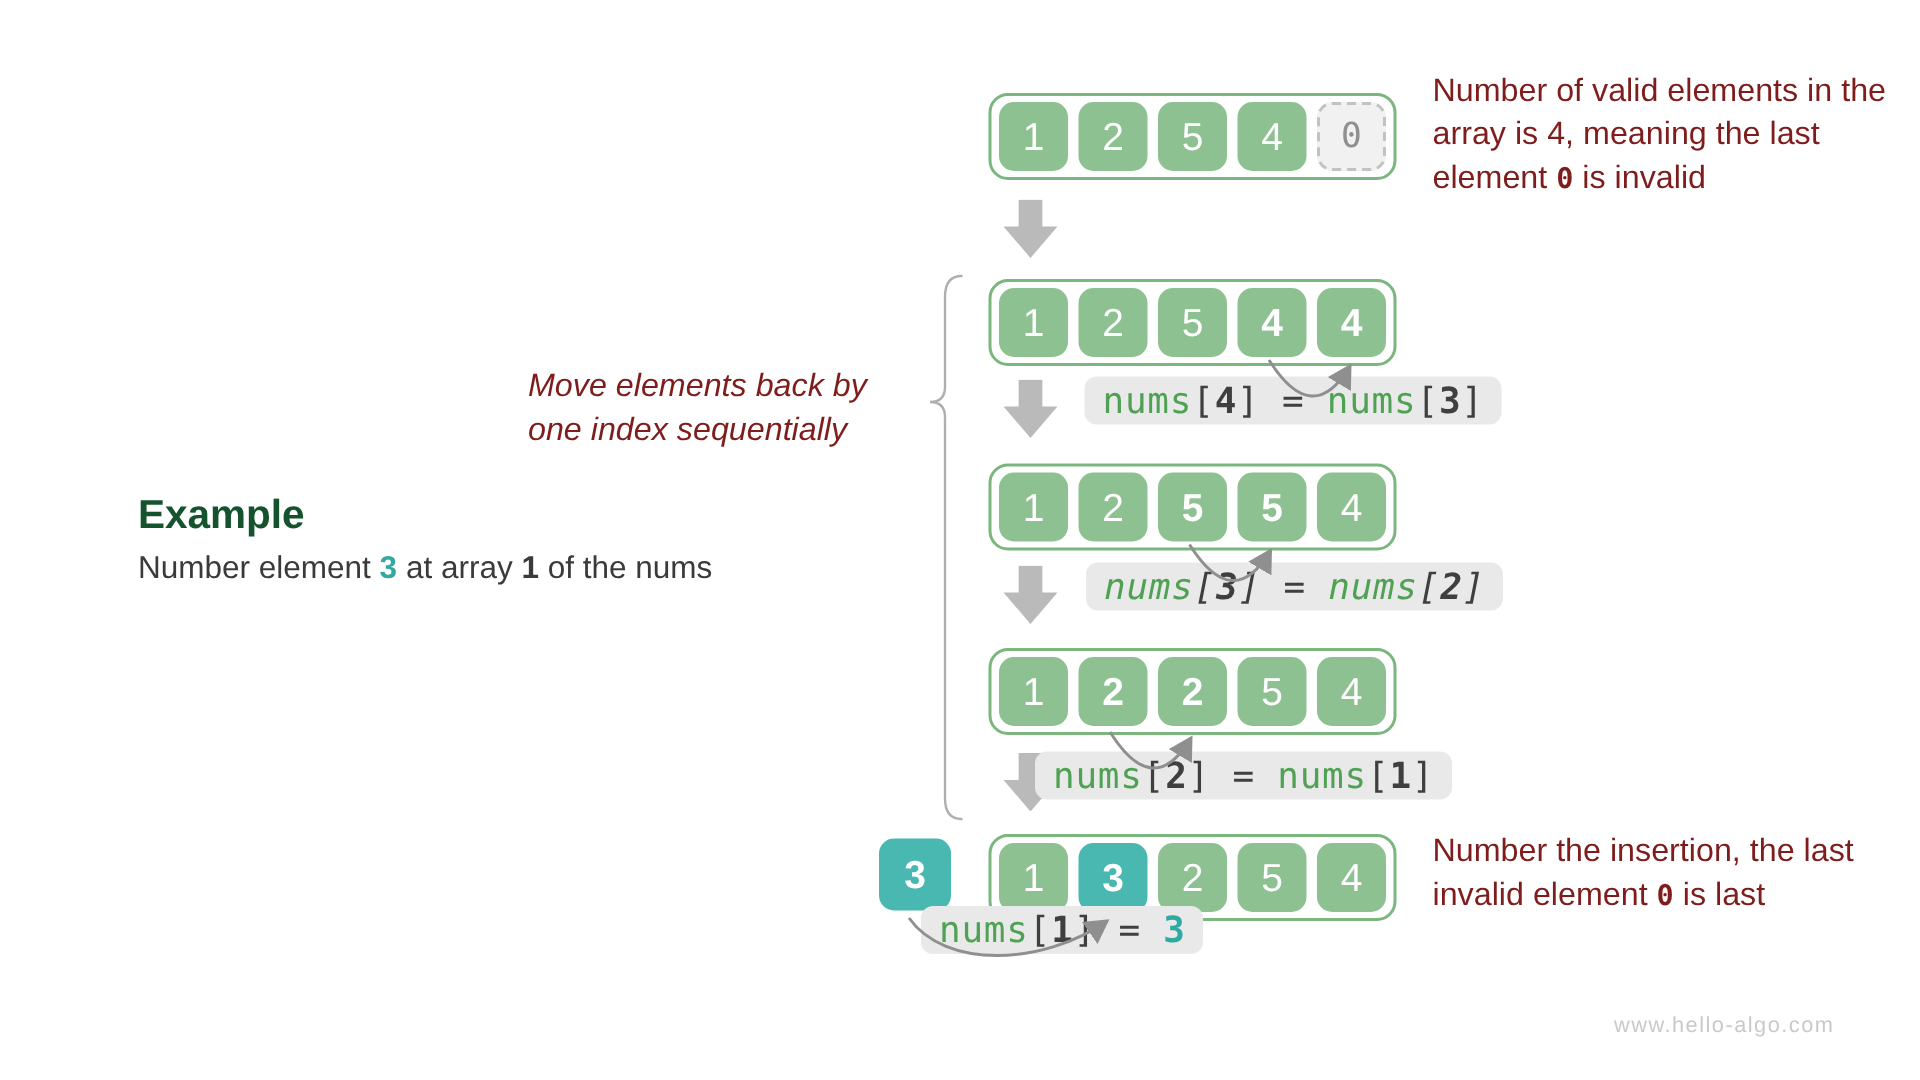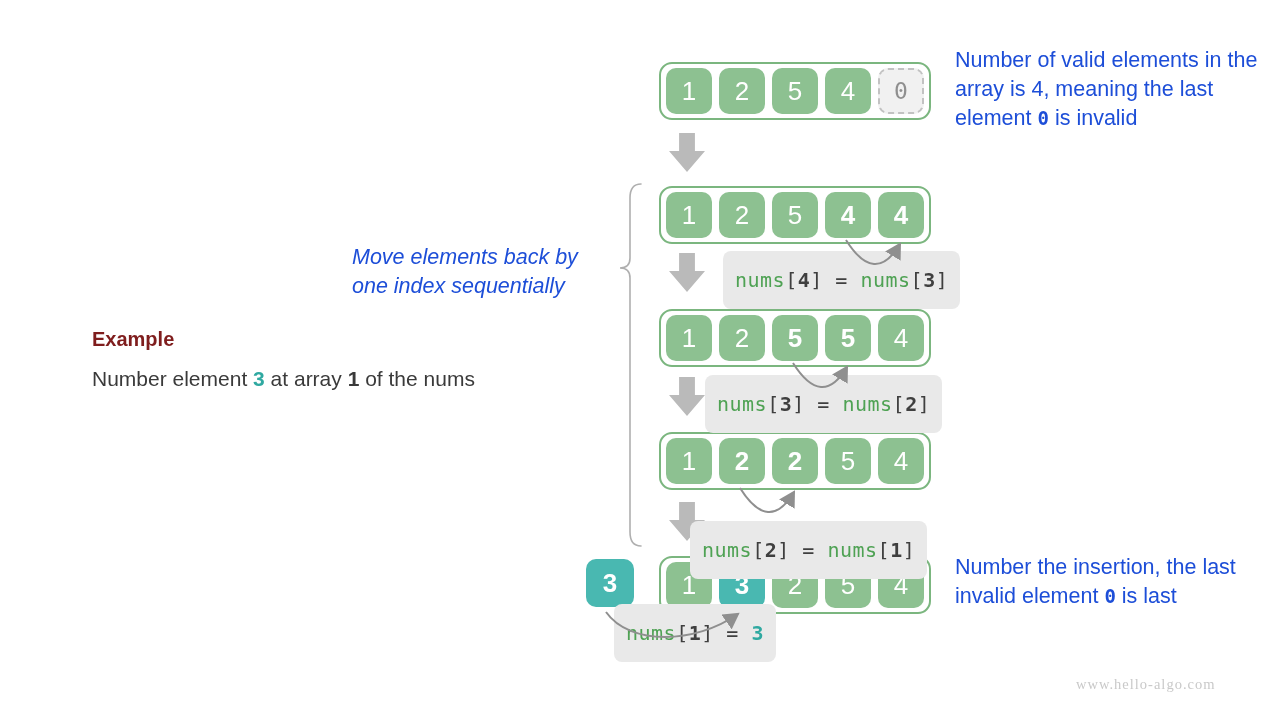--- a/index.html
+++ b/index.html
@@ -33,44 +33,44 @@
 
   
   .down-arrow {
     position:absolute; width:36px; height:39px; background:#BABABA; z-index:1;
     clip-path: polygon(28% 0, 72% 0, 72% 46%, 100% 46%, 50% 100%, 0 46%, 28% 46%);
   }
 
   
   .code-label {
     position:absolute; z-index:2; background:#E9E9E9; border-radius:8px;
-    padding:17px 12px; font-family:"DejaVu Sans Mono", monospace;
-    font-size:20px; letter-spacing:0.5px; white-space:pre; color:#3F3F3F;
+    padding:2px 12px; font-family:"DejaVu Sans Mono", monospace;
+    font-size:24px; letter-spacing:0.5px; white-space:pre; color:#3F3F3F;
   }
   .cg { color:#4FA254; }
   .cd { color:#3F3F3F; }
   .cb { color:#3F3F3F; font-weight:700; }
   .ct { color:#2FA9A1; font-weight:700; }
 
   
   .overlay { position:absolute; z-index:3; overflow:visible; }
 
   
-  .note { position:absolute; color:#1d4ed8; font-size:21.5px; line-height:29px; }
+  .note { position:absolute; color:#7f1d1d; font-size:21.5px; line-height:29px; }
   .note .mono0 { font-family:"DejaVu Sans Mono", monospace; font-weight:700; font-size:19px; }
 
-  .example-title { position:absolute; left:92px; top:328px; font-size:20px;
-                   font-weight:700; color:#7f1d1d; }
+  .example-title { position:absolute; left:92px; top:328px; font-size:27px;
+                   font-weight:700; color:#14532d; }
   .example-line { position:absolute; left:92px; top:367px; font-size:21px;
                   color:#3A3A3A; }
   .example-line .tealv { color:#2FA9A1; font-weight:700; }
   .example-line .boldv { font-weight:700; }
 
   .watermark { position:absolute; left:1076px; top:676px;
-               font-family:Liberation Serif, serif; font-size:14.5px;
+               font-family:Liberation Sans, sans-serif; font-size:14.5px;
                color:#C9C9C9; letter-spacing:1px; }
 </style>
 </head>
 <body>
 
 <div class="canvas">
 
   <div class="example-title">Example</div>
   <div class="example-line"><span>Number element </span><span class="tealv">3</span><span> at array </span><span class="boldv">1</span><span> of the nums</span></div>
 
@@ -120,39 +120,39 @@
   </div>
   <svg class="overlay" style="left:767px; top:355px;" width="100" height="62">
     <defs>
         <marker id="ah2" markerWidth="9" markerHeight="9" refX="7" refY="4.5" orient="auto">
           <path d="M0,0 L8,4.5 L0,9 Z" fill="#8F8F8F"></path>
         </marker>
       </defs>
     <path d="M 26 8 Q 55 54 80 12" fill="none" stroke="#8F8F8F" stroke-width="2" marker-end="url(#ah2)"></path>
   </svg>
   <div class="down-arrow" style="left:669px; top:377px;"></div>
-  <div class="code-label" style="left:705px; top:375px;"><span class="cg">nums</span><span class="cd">[</span><span class="cb">3</span><span class="cd">]</span><span class="cd"> = </span><span class="cg">nums</span><span class="cd">[</span><span class="cb">2</span><span class="cd">]</span></div>
+  <div class="code-label" style="left:724px; top:375px;font-style:italic;"><span class="cg">nums</span><span class="cd">[</span><span class="cb">3</span><span class="cd">]</span><span class="cd"> = </span><span class="cg">nums</span><span class="cd">[</span><span class="cb">2</span><span class="cd">]</span></div>
 
   <div class="array" style="top:432px;">
     <div class="cell">1</div>
     <div class="cell bold">2</div>
     <div class="cell bold">2</div>
     <div class="cell">5</div>
     <div class="cell">4</div>
   </div>
   <svg class="overlay" style="left:714px; top:480px;" width="100" height="62">
     <defs>
         <marker id="ah3" markerWidth="9" markerHeight="9" refX="7" refY="4.5" orient="auto">
           <path d="M0,0 L8,4.5 L0,9 Z" fill="#8F8F8F"></path>
         </marker>
       </defs>
     <path d="M 26 8 Q 55 54 80 12" fill="none" stroke="#8F8F8F" stroke-width="2" marker-end="url(#ah3)"></path>
   </svg>
   <div class="down-arrow" style="left:669px; top:502px;"></div>
-  <div class="code-label" style="left:690px; top:521px;"><span class="cg">nums</span><span class="cd">[</span><span class="cb">2</span><span class="cd">]</span><span class="cd"> = </span><span class="cg">nums</span><span class="cd">[</span><span class="cb">1</span><span class="cd">]</span></div>
+  <div class="code-label" style="left:690px; top:501px;"><span class="cg">nums</span><span class="cd">[</span><span class="cb">2</span><span class="cd">]</span><span class="cd"> = </span><span class="cg">nums</span><span class="cd">[</span><span class="cb">1</span><span class="cd">]</span></div>
 
   <div class="free-cell">3</div>
   <div class="array" style="top:556px;">
     <div class="cell">1</div>
     <div class="cell teal">3</div>
     <div class="cell">2</div>
     <div class="cell">5</div>
     <div class="cell">4</div>
   </div>
   <svg class="overlay" style="left:590px; top:602px;" width="165" height="52">

